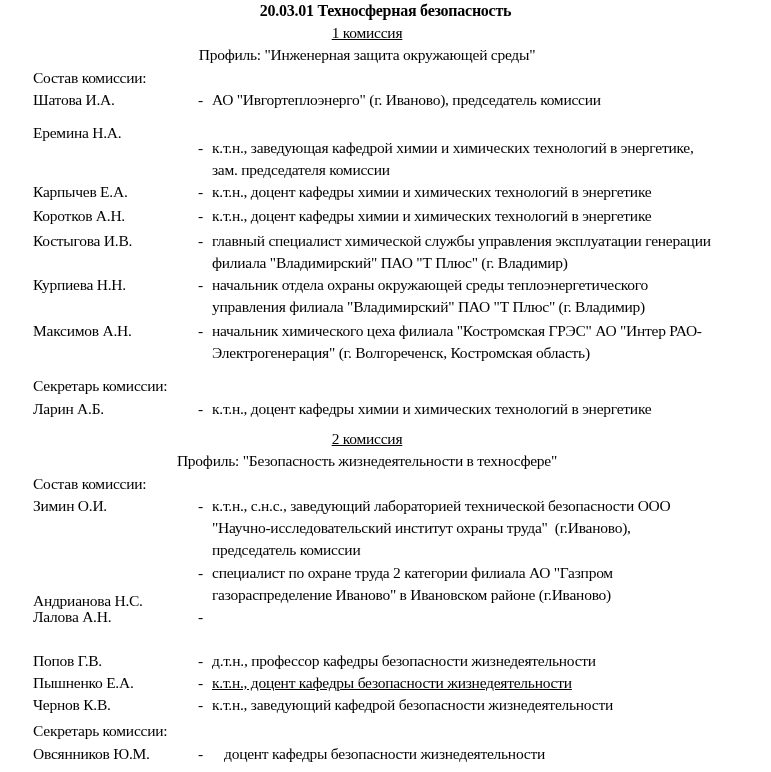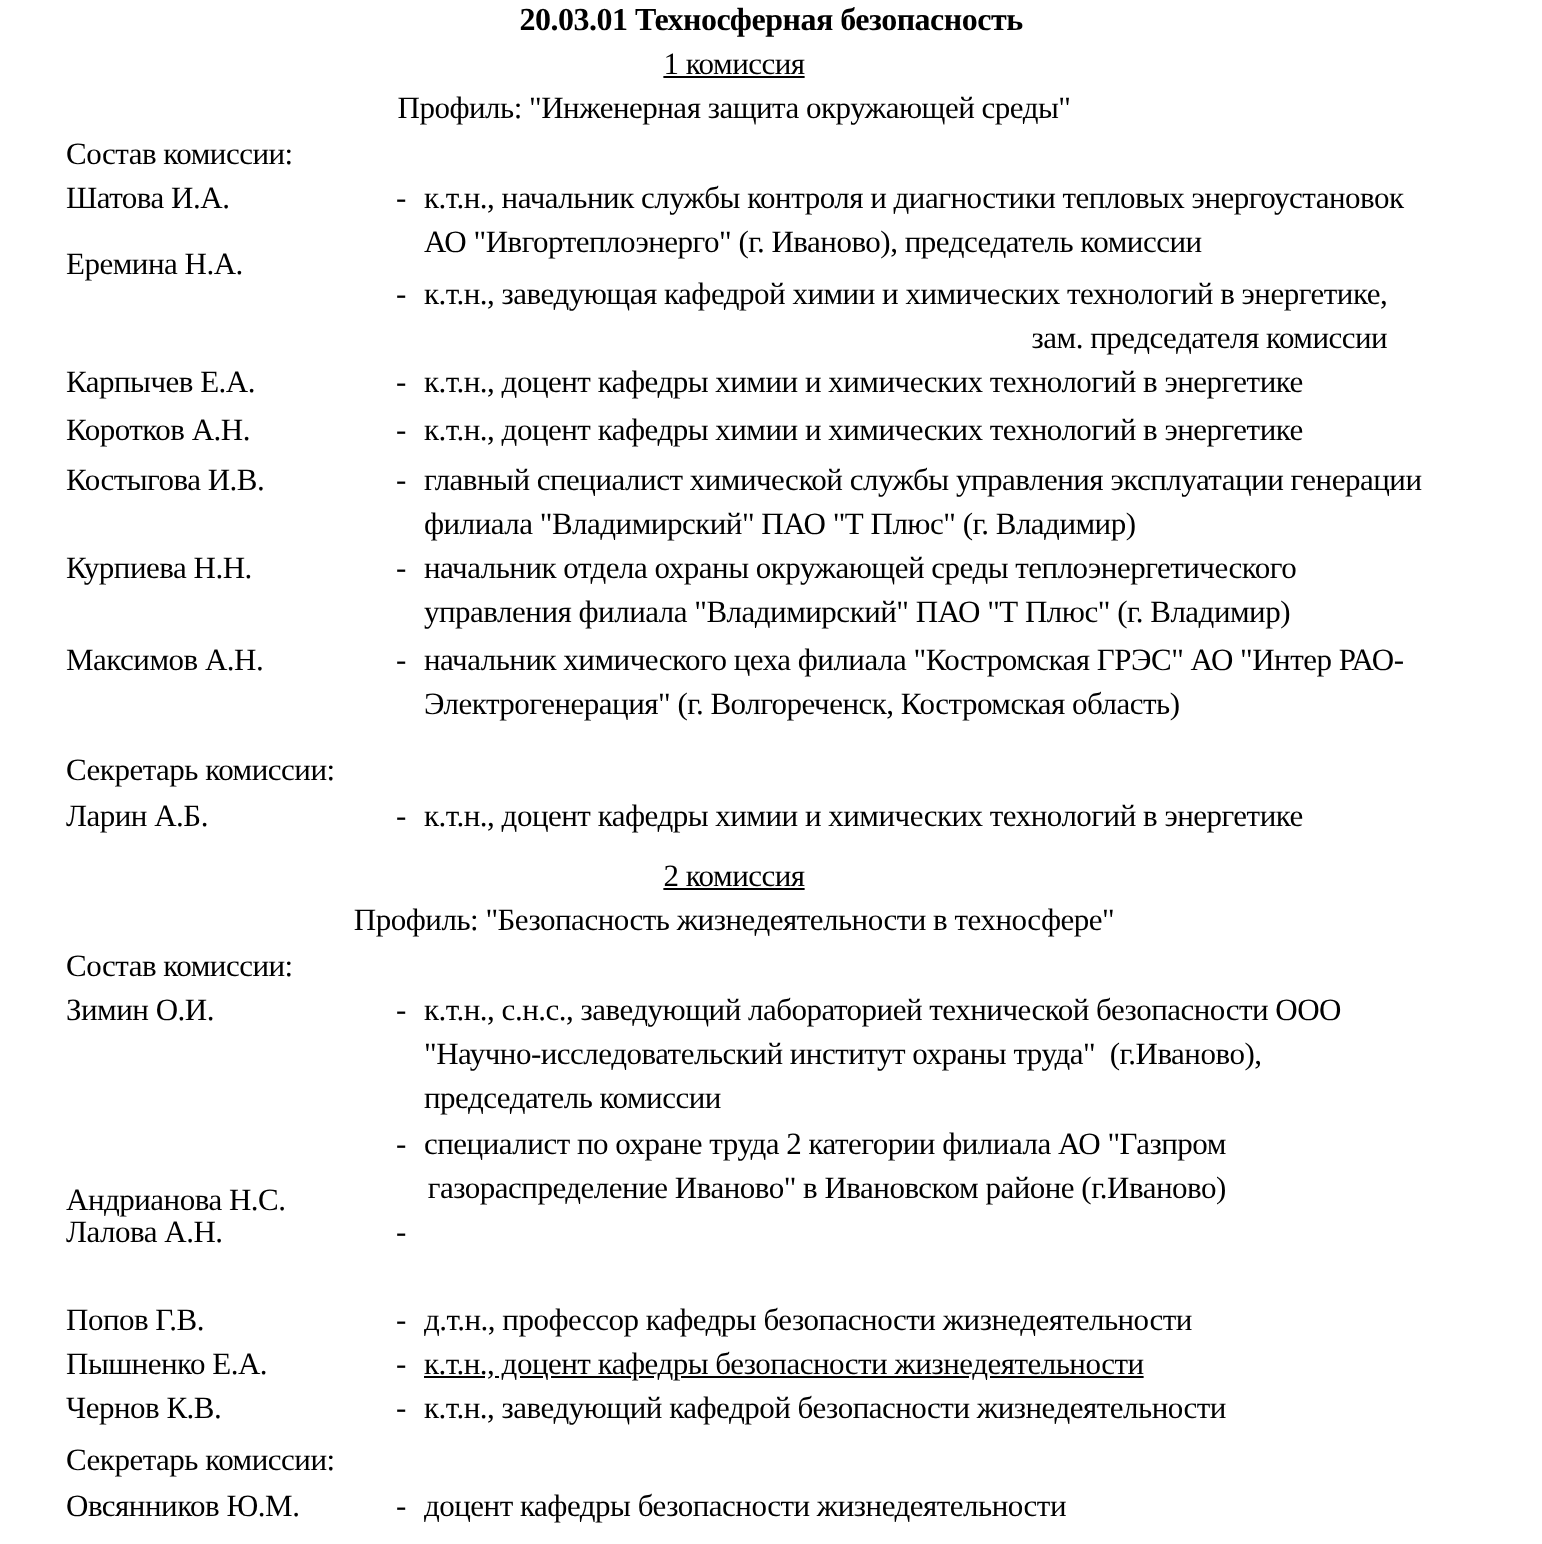--- a/index.html
+++ b/index.html
@@ -24,29 +24,28 @@
   <div class="abs title" style="top:2px;">20.03.01 Техносферная безопасность</div>
 
   <div class="abs center" style="top:24px;"><span class="u">1 комиссия</span></div>
   <div class="abs center" style="top:46px;">Профиль: "Инженерная защита окружающей среды"</div>
   <div class="abs name" style="top:69px;">Состав комиссии:</div>
 
   <div>
     <div class="abs name" style="top:91px;">Шатова И.А.</div>
     <div class="abs dash" style="top:91px;">-</div>
     <div class="abs desc" style="top:89px;">
-      <div>к.т.н., начальник службы контроля и диагностики тепловых энергоустановок</div>
       <div>АО "Ивгортеплоэнерго" (г. Иваново), председатель комиссии</div>
     </div>
   </div>
 
   <div>
     <div class="abs name" style="top:124px;">Еремина Н.А.</div>
     <div class="abs dash" style="top:139px;">-</div>
-    <div class="abs desc" style="top:137px;text-align:right;">
+    <div class="abs desc" style="top:137px;">
       <div>к.т.н., заведующая кафедрой химии и химических технологий в энергетике,</div>
       <div>зам. председателя комиссии</div>
     </div>
   </div>
 
   <div>
     <div class="abs name" style="top:183px;">Карпычев Е.А.</div>
     <div class="abs dash" style="top:183px;">-</div>
     <div class="abs desc" style="top:181px;">
       <div>к.т.н., доцент кафедры химии и химических технологий в энергетике</div>
@@ -107,21 +106,21 @@
     <div class="abs desc" style="top:495px;">
       <div>к.т.н., с.н.с., заведующий лабораторией технической безопасности ООО</div>
       <div style="white-space:pre;">"Научно-исследовательский институт охраны труда"  (г.Иваново),</div>
       <div>председатель комиссии</div>
     </div>
   </div>
 
   <div>
     <div class="abs name" style="top:564px;margin-top:28px;">Андрианова Н.С.</div>
     <div class="abs dash" style="top:564px;">-</div>
-    <div class="abs desc" style="top:562px;text-align:right;">
+    <div class="abs desc" style="top:562px;">
       <div>специалист по охране труда 2 категории филиала АО "Газпром</div>
       <div>газораспределение Иваново" в Ивановском районе (г.Иваново)</div>
     </div>
   </div>
 
   <div>
     <div class="abs name" style="top:608px;">Лалова А.Н.</div>
     <div class="abs dash" style="top:608px;">-</div>
     <div class="abs desc" style="top:606px;">
     </div>
@@ -148,17 +147,17 @@
     <div class="abs dash" style="top:696px;">-</div>
     <div class="abs desc" style="top:694px;">
       <div>к.т.н., заведующий кафедрой безопасности жизнедеятельности</div>
     </div>
   </div>
 
   <div class="abs name" style="top:722px;">Секретарь комиссии:</div>
   <div>
     <div class="abs name" style="top:745px;">Овсянников Ю.М.</div>
     <div class="abs dash" style="top:745px;">-</div>
-    <div class="abs desc" style="top:743px;">
+    <div class="abs desc" style="top:743px;margin-left:12px;">
       <div>доцент кафедры безопасности жизнедеятельности</div>
     </div>
   </div>
 </div>
 
 </body></html>

